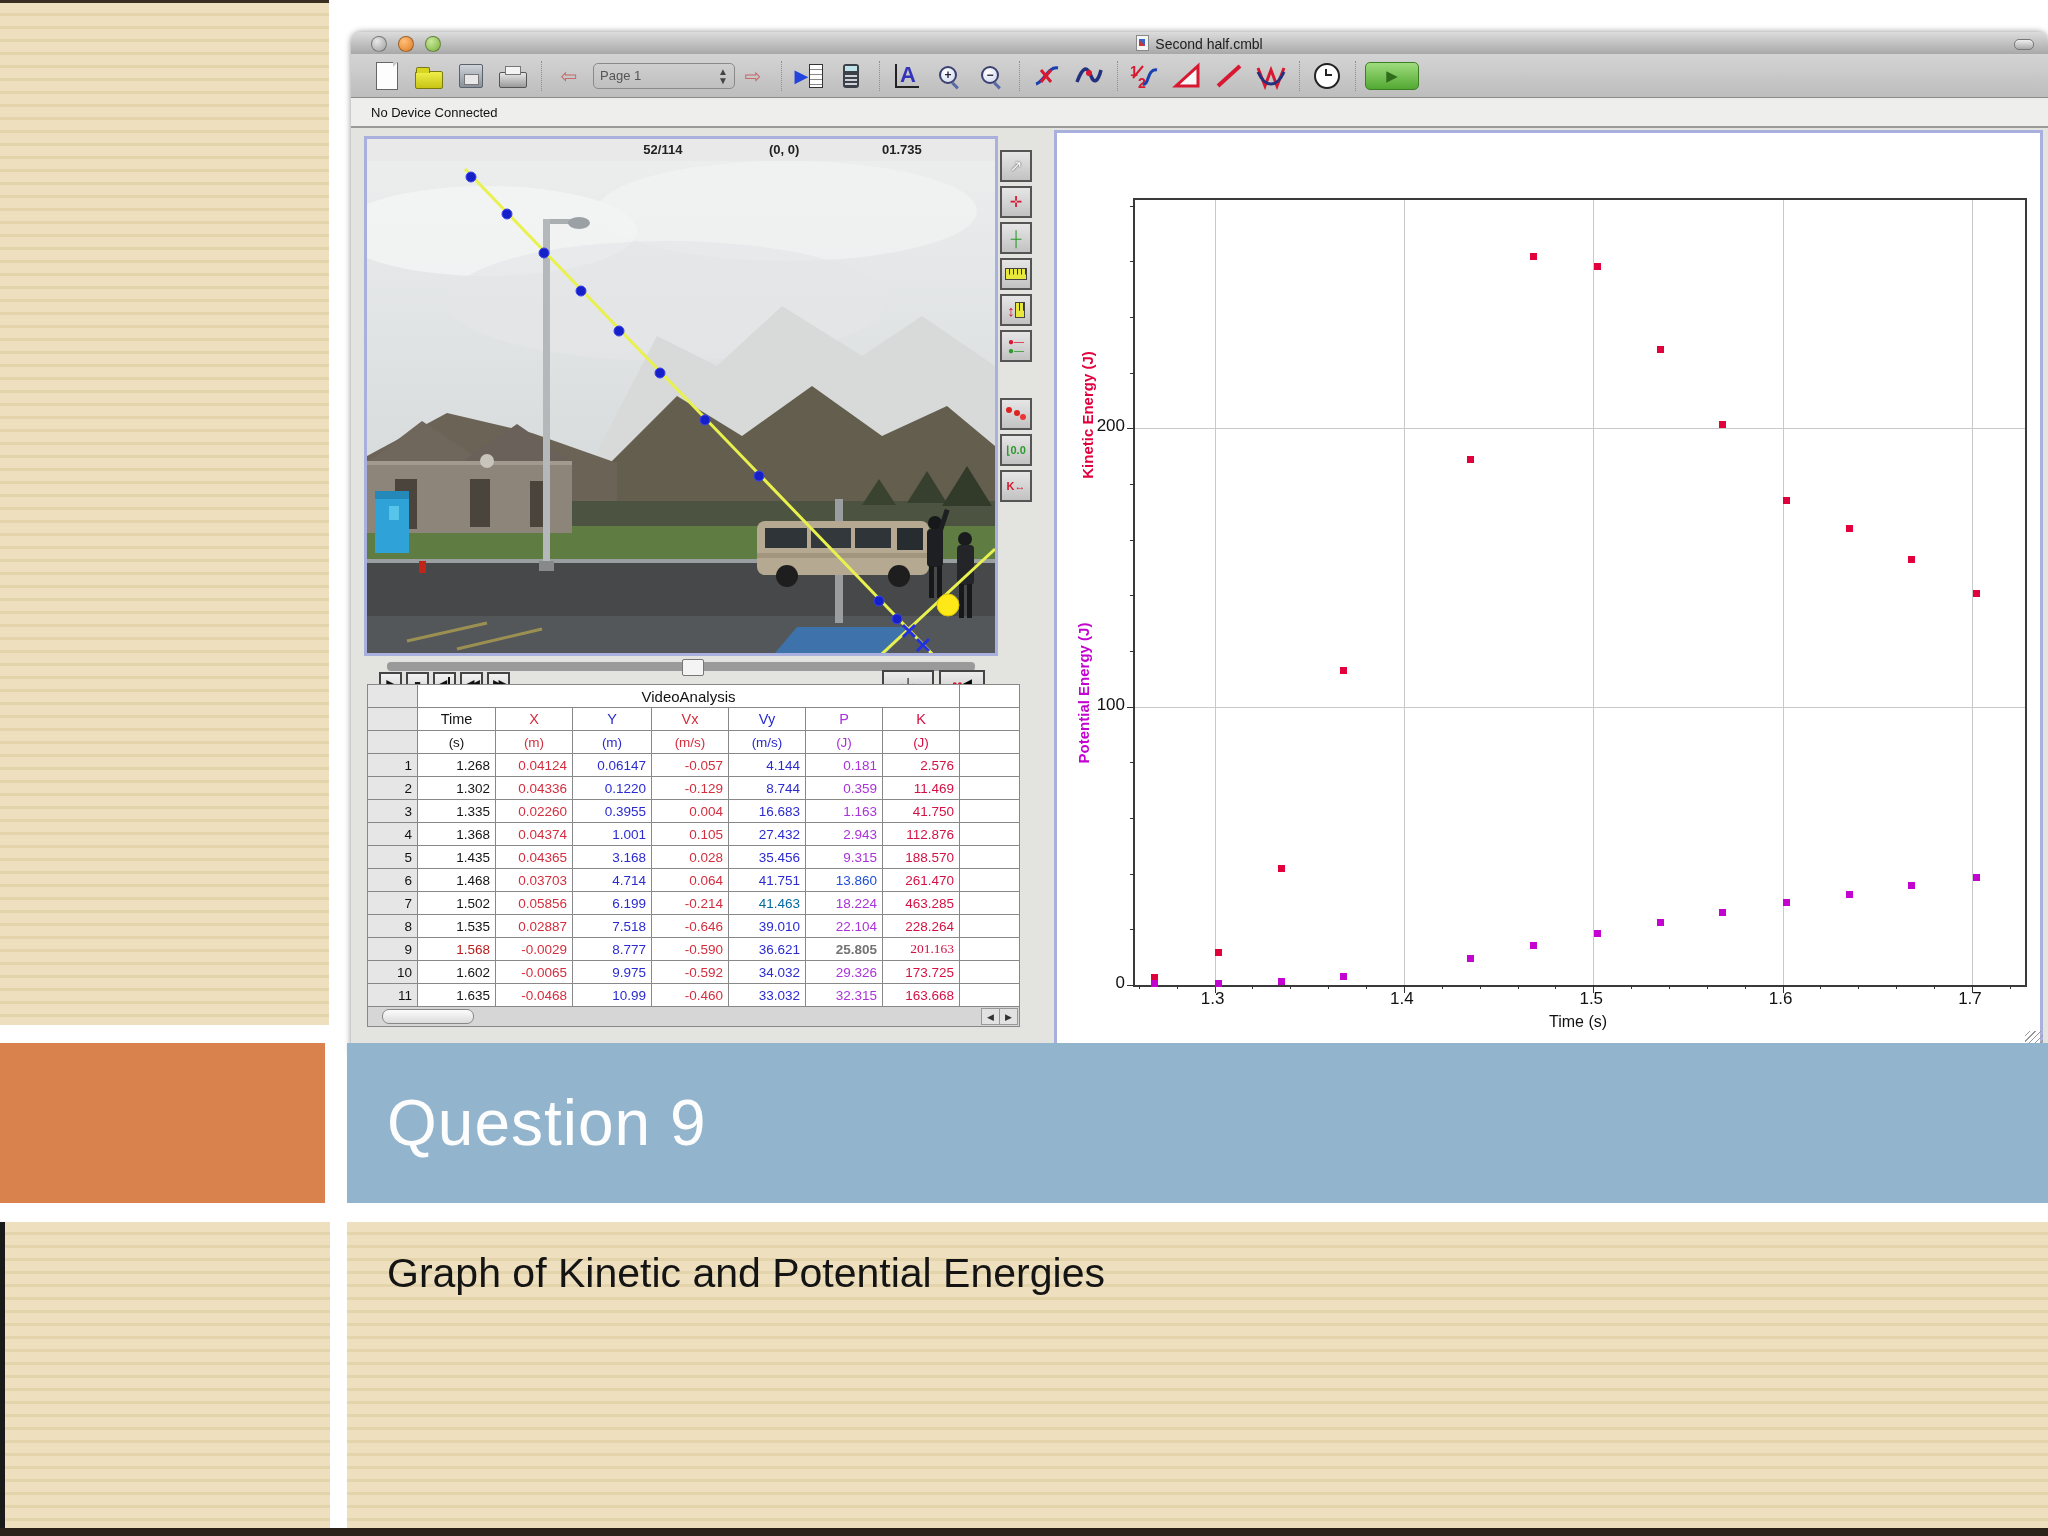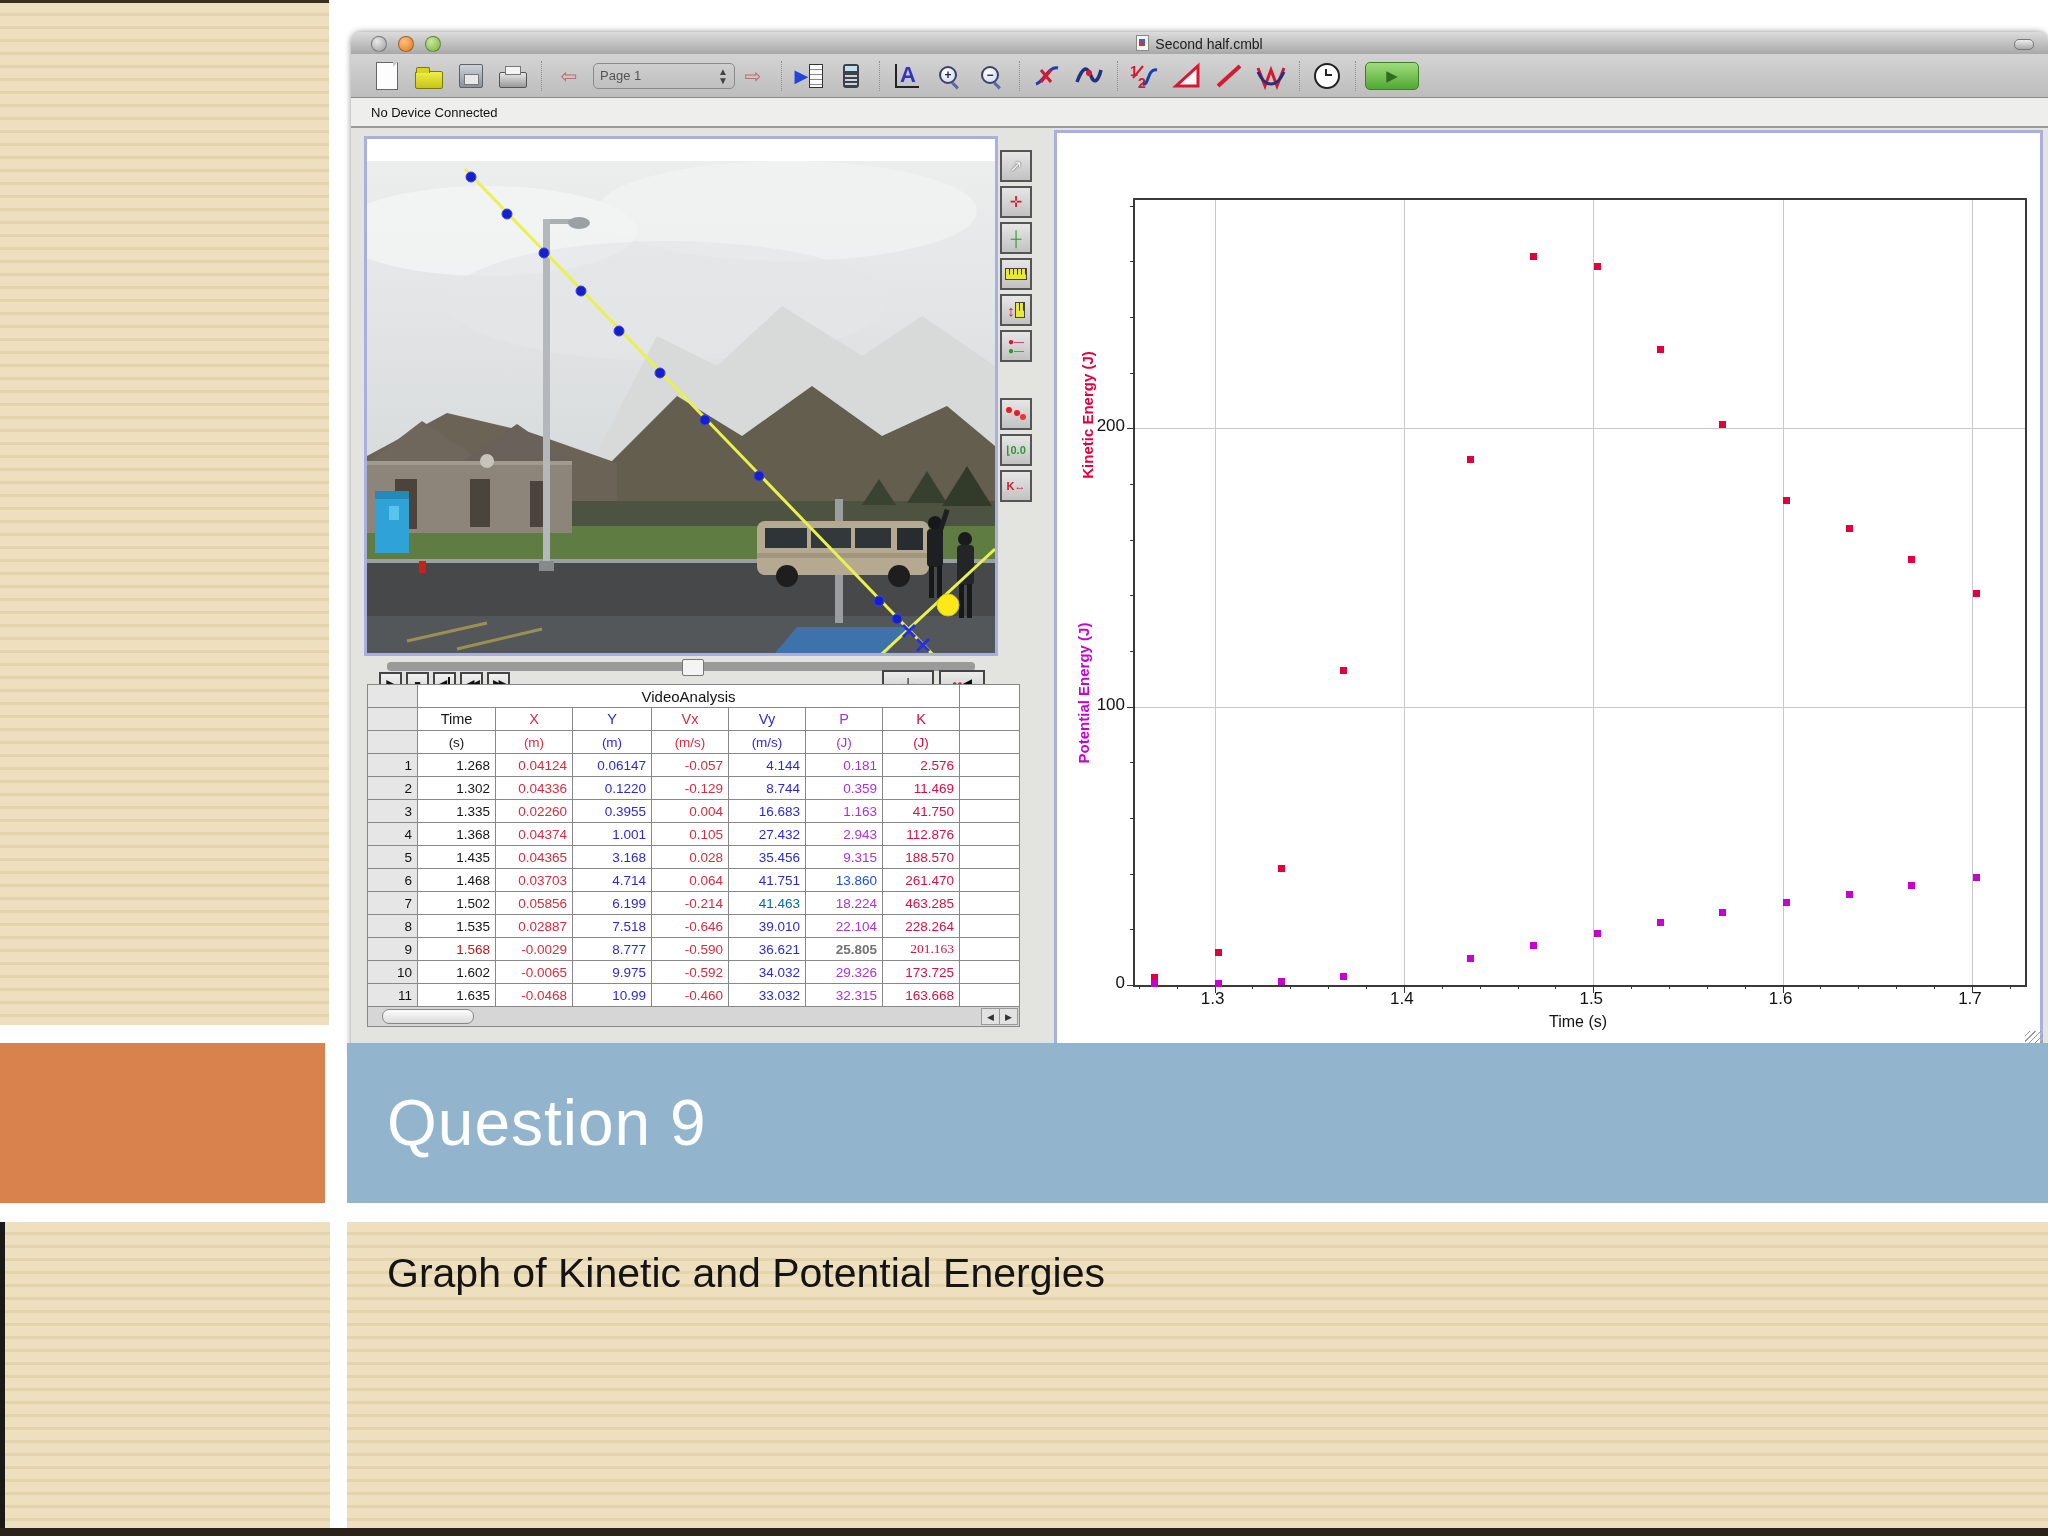--- a/index.html
+++ b/index.html
@@ -260,20 +260,25 @@
       <span class="collect">
           <span>▶</span>
         </span>
     </div>
 
     <div id="statusbar" class="abs">
       <span>No Device Connected</span>
     </div>
 
     <div id="video-panel" class="abs">
+      <div id="video-header">
+        <span id="vh-frame">52/114</span>
+        <span id="vh-origin">(0, 0)</span>
+        <span id="vh-time">01.735</span>
+      </div>
       <svg id="video-frame" viewBox="0 0 628 492" preserveAspectRatio="none">
         <defs>
           <linearGradient id="sky" x1="0" y1="0" x2="0" y2="1">
             <stop offset="0" stop-color="#eceeee"></stop>
               <stop offset="1" stop-color="#ccd0d2"></stop>
           </linearGradient>
         </defs>
         <rect x="0" y="0" width="628" height="492" fill="url(#sky)"></rect>
         <ellipse cx="120" cy="70" rx="150" ry="45" fill="#f4f5f5" opacity="0.8"></ellipse>
         <ellipse cx="420" cy="50" rx="190" ry="50" fill="#f2f3f3" opacity="0.7"></ellipse>

